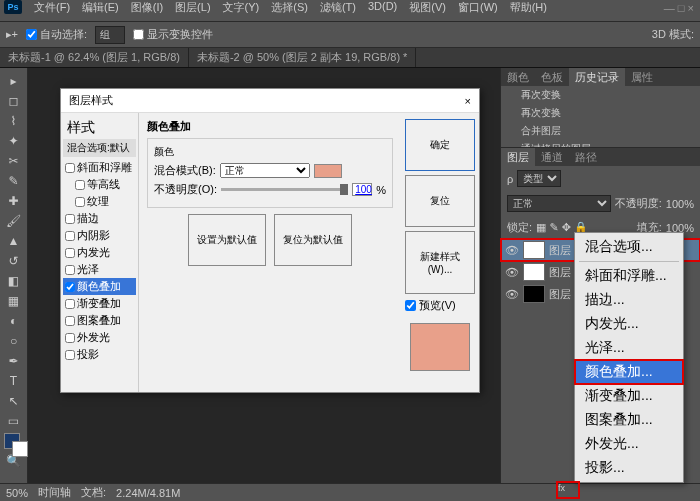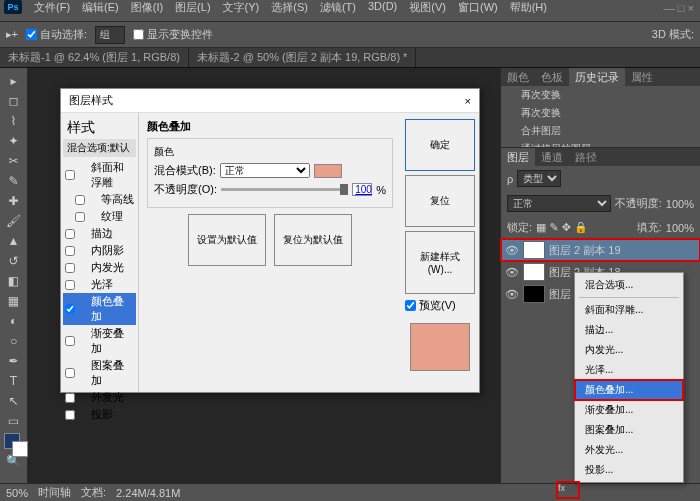--- a/index.html
+++ b/index.html
@@ -35,40 +35,40 @@
 .thumb.bk{background:#000}
 .status{position:absolute;bottom:0;left:0;height:18px;background:#535353;width:100%;display:flex;align-items:center;padding:0 6px;font-size:10px;gap:10px;border-top:1px solid #2a2a2a}
 
 
 .dialog{position:absolute;left:60px;top:88px;width:420px;height:305px;background:#f0f0f0;border:1px solid #888;box-shadow:2px 2px 8px rgba(0,0,0,.5);color:#000}
 .dlg-title{background:#fff;height:24px;display:flex;align-items:center;padding:0 8px;border-bottom:1px solid #ddd;justify-content:space-between}
 .dlg-body{display:flex;height:calc(100% - 24px)}
 .dlg-left{width:78px;border-right:1px solid #ccc;padding:4px 2px}
 .dlg-left-h{font-size:14px;padding:2px 4px}
 .dlg-left-sub{font-size:10px;padding:2px 4px;background:#ddd;margin-bottom:2px}
-.style-item{display:flex;align-items:center;gap:16px;padding:1px 2px;font-size:10px}
+.style-item{display:flex;align-items:center;gap:2px;padding:1px 2px;font-size:10px}
 .style-item.on{background:#3875d7;color:#fff}
 .style-item input{width:10px;height:10px}
 .dlg-mid{flex:1;padding:6px 8px}
 .dlg-mid h4{font-size:11px;font-weight:bold;margin-bottom:4px}
 .dlg-mid .grp{border:1px solid #ccc;padding:6px;margin-bottom:6px}
 .row{display:flex;align-items:center;gap:4px;margin-bottom:4px;font-size:10px}
 .row select{flex:0 0 90px;font-size:10px}
 .swatch{width:28px;height:14px;background:#e8a08a;border:1px solid #888}
 .slider{flex:1;height:3px;background:#aaa;position:relative}
 .slider::after{content:'';position:absolute;right:0;top:-4px;width:8px;height:11px;background:#666}
 .numbox{width:20px;font-size:10px;border:1px solid #888;padding:0 2px;color:#00f;text-decoration:underline;background:#fff}
 .btn{background:#f0f0f0;border:1px solid #888;padding:18px 8px;font-size:10px;cursor:pointer}
 .dlg-right{width:78px;padding:6px 4px;display:flex;flex-direction:column;gap:4px;align-items:stretch}
 .dlg-right .btn.primary{border:1px solid #2a6ac0}
 .preview-box{width:60px;height:48px;background:#e8a08a;border:1px solid #888;margin-top:6px;align-self:center}
 
 
 .ctx{position:absolute;right:16px;bottom:18px;width:110px;background:#e8e8e8;border:1px solid #888;box-shadow:2px 2px 6px rgba(0,0,0,.4);color:#000;padding:2px 0}
-.ctx-item{padding:3px 10px;font-size:10px}
+.ctx-item{padding:3px 10px;font-size:14px}
 .ctx-item.hl{background:#3875d7;color:#fff;outline:2px solid #d00;outline-offset:-1px}
 .ctx hr{border:none;border-top:1px solid #bbb;margin:2px 4px}
 .fx-btn{position:absolute;right:122px;bottom:4px;width:20px;height:14px;outline:2px solid #d00;font-size:9px;color:#ccc;text-align:left}
 
 .swatch-fg{position:absolute;left:4px;bottom:52px;width:16px;height:16px;background:#1a3a6a;border:1px solid #888}
 .swatch-bg{position:absolute;left:12px;bottom:44px;width:16px;height:16px;background:#fff;border:1px solid #888}
 </style>
 </head>
 <body>
 

